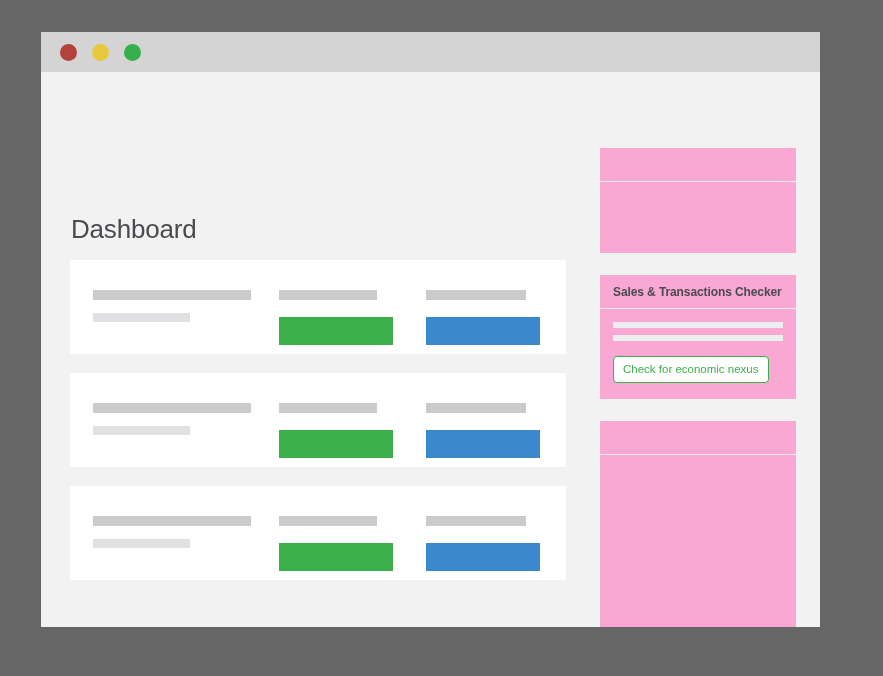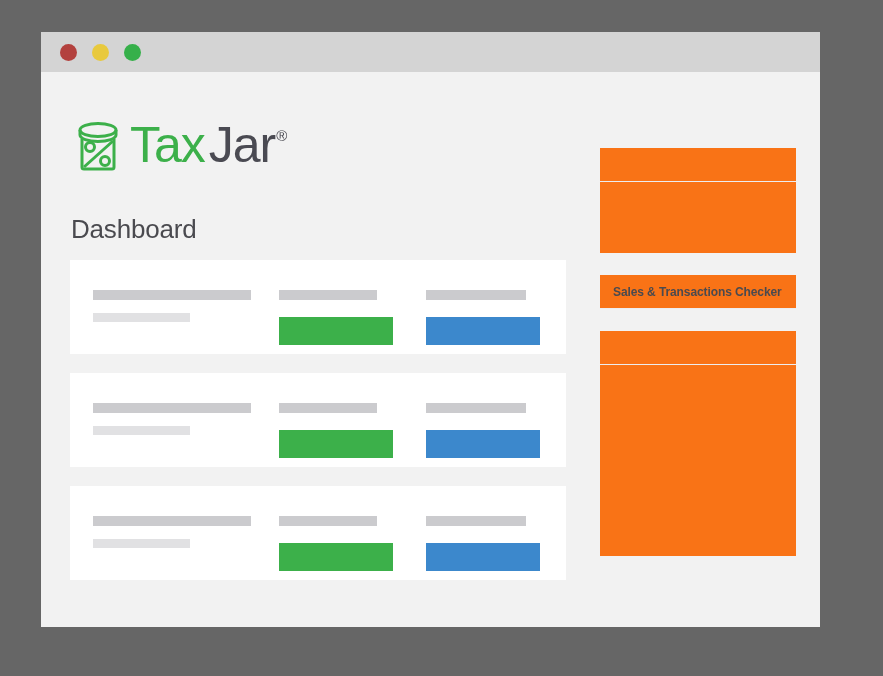--- a/index.html
+++ b/index.html
@@ -129,21 +129,21 @@
   .btn-block {
     height: 28px;
     width: 114px;
     margin-top: 17px;
   }
   .btn-green { background: #3cb04a; }
   .btn-blue  { background: #3c88cc; }
 
   
   .w-card {
-    background: #f97316;
+    background: #f9a8d4;
     margin-bottom: 22px;
   }
   .w-head {
     height: 34px;
     border-bottom: 1px solid #ededef;
     display: flex;
     align-items: center;
     padding: 0 13px;
     box-sizing: border-box;
   }
@@ -188,33 +188,20 @@
 <div class="window">
 
   <div class="titlebar">
     <span class="dot dot-close"></span>
     <span class="dot dot-min"></span>
     <span class="dot dot-max"></span>
   </div>
 
   <div class="page">
 
-    <div class="brand">
-      <svg class="brand-logo" width="56" height="56" viewBox="0 0 56 56">
-        <ellipse cx="28" cy="10" rx="18" ry="6.5" fill="none" stroke="#3cb04a" stroke-width="3"></ellipse>
-        <path d="M10 10 v5 a18 6.5 0 0 0 36 0 v-5" fill="none" stroke="#3cb04a" stroke-width="3"></path>
-        <path d="M12 19 v28 a2 2 0 0 0 2 2 h28 a2 2 0 0 0 2 -2 v-28" fill="none" stroke="#3cb04a" stroke-width="3"></path>
-        <line x1="14" y1="47" x2="43" y2="21" stroke="#3cb04a" stroke-width="3"></line>
-        <circle cx="20" cy="27" r="4.5" fill="none" stroke="#3cb04a" stroke-width="3"></circle>
-        <circle cx="35" cy="41" r="4.5" fill="none" stroke="#3cb04a" stroke-width="3"></circle>
-      </svg>
-      <span class="brand-word brand-tax">Tax</span>
-      <span class="brand-word brand-jar">Jar</span>
-      <span class="brand-reg">®</span>
-    </div>
 
     <h1 class="page-title">Dashboard</h1>
 
     <div class="main-col">
 
       <div class="s-card">
         <div class="s-col-a">
           <div class="bar bar-title-a"></div>
           <div class="bar-sub"></div>
         </div>
@@ -266,20 +253,25 @@
         <div class="w-head">
           <span class="w-head-title"></span>
         </div>
         <div class="w-body"></div>
       </div>
 
       <div class="w-card">
         <div class="w-head">
           <span class="w-head-title">Sales &amp; Transactions Checker</span>
         </div>
+        <div class="w-body">
+          <div class="w-line w-line-1"></div>
+          <div class="w-line w-line-2"></div>
+          <button class="nexus-btn">Check for economic nexus</button>
+        </div>
       </div>
 
       <div class="w-card w-card-empty-2">
         <div class="w-head">
           <span class="w-head-title"></span>
         </div>
         <div class="w-body"></div>
       </div>
 
     </div>

